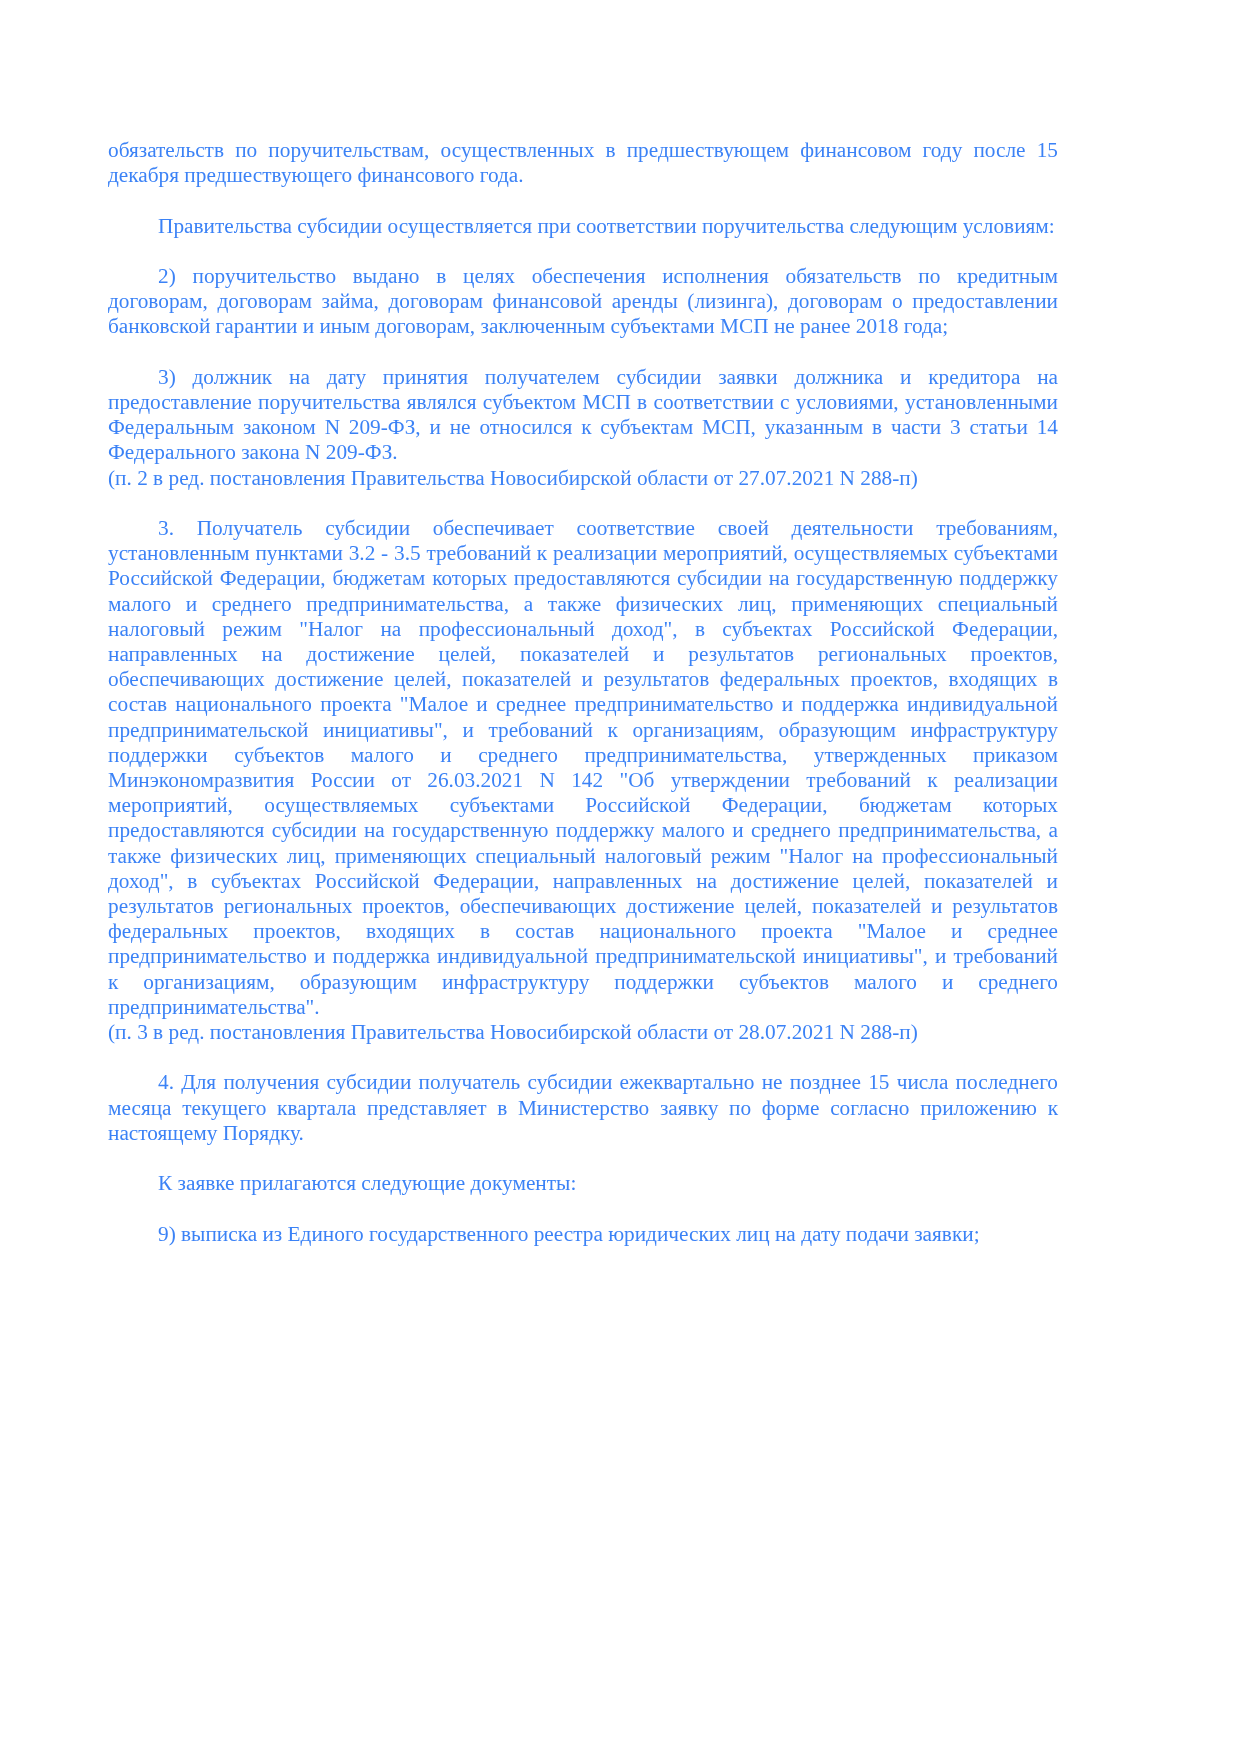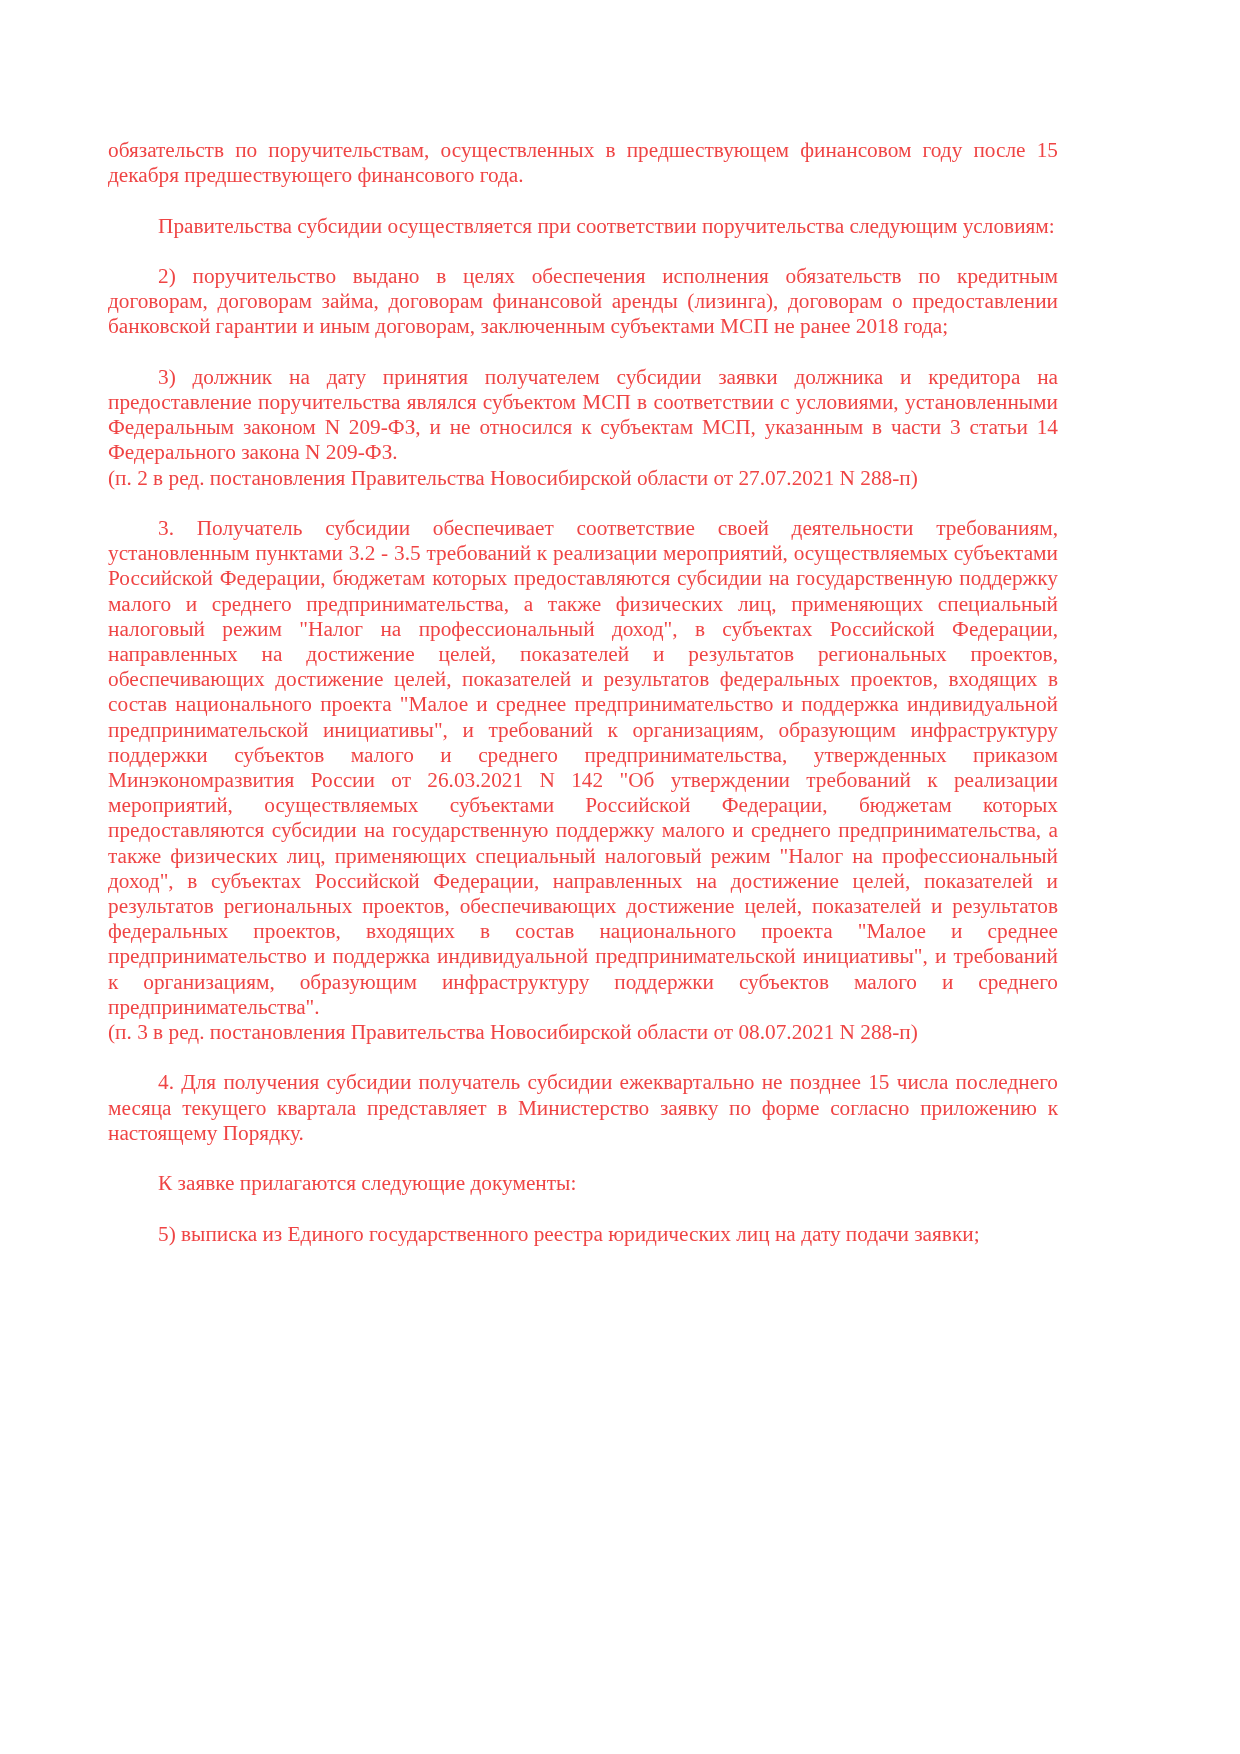--- a/index.html
+++ b/index.html
@@ -5,37 +5,37 @@
     html, body { margin: 0; padding: 0; background: #ffffff; }
     body { width: 1240px; height: 1754px; position: relative; overflow: hidden; }
     .page {
       position: absolute;
       left: 108px;
       top: 138px;
       width: 950px;
       font-family: "Liberation Serif", "DejaVu Serif", serif;
       font-size: 21.3px;
       line-height: 25.2px;
-      color: #ef4444;
+      color: #3b82f6;
     }
     .page p {
       margin: 0 0 25.2px 0;
       text-align: justify;
       text-align-last: left;
     }
     .page p.indent { text-indent: 50px; }
     .page p.tight { margin-bottom: 0; }
   </style>
 </head>
 <body>
 
 <div class="page">
   <p>обязательств по поручительствам, осуществленных в предшествующем финансовом году после 15 декабря предшествующего финансового года.</p>
   <p class="indent">Правительства субсидии осуществляется при соответствии поручительства следующим условиям:</p>
   <p class="indent">2) поручительство выдано в целях обеспечения исполнения обязательств по кредитным договорам, договорам займа, договорам финансовой аренды (лизинга), договорам о предоставлении банковской гарантии и иным договорам, заключенным субъектами МСП не ранее 2018 года;</p>
   <p class="indent tight">3) должник на дату принятия получателем субсидии заявки должника и кредитора на предоставление поручительства являлся субъектом МСП в соответствии с условиями, установленными Федеральным законом N 209-ФЗ, и не относился к субъектам МСП, указанным в части 3 статьи 14 Федерального закона N 209-ФЗ.</p>
   <p>(п. 2 в ред. постановления Правительства Новосибирской области от 27.07.2021 N 288-п)</p>
   <p class="indent tight">3. Получатель субсидии обеспечивает соответствие своей деятельности требованиям, установленным пунктами 3.2 - 3.5 требований к реализации мероприятий, осуществляемых субъектами Российской Федерации, бюджетам которых предоставляются субсидии на государственную поддержку малого и среднего предпринимательства, а также физических лиц, применяющих специальный налоговый режим "Налог на профессиональный доход", в субъектах Российской Федерации, направленных на достижение целей, показателей и результатов региональных проектов, обеспечивающих достижение целей, показателей и результатов федеральных проектов, входящих в состав национального проекта "Малое и среднее предпринимательство и поддержка индивидуальной предпринимательской инициативы", и требований к организациям, образующим инфраструктуру поддержки субъектов малого и среднего предпринимательства, утвержденных приказом Минэкономразвития России от 26.03.2021 N 142 "Об утверждении требований к реализации мероприятий, осуществляемых субъектами Российской Федерации, бюджетам которых предоставляются субсидии на государственную поддержку малого и среднего предпринимательства, а также физических лиц, применяющих специальный налоговый режим "Налог на профессиональный доход", в субъектах Российской Федерации, направленных на достижение целей, показателей и результатов региональных проектов, обеспечивающих достижение целей, показателей и результатов федеральных проектов, входящих в состав национального проекта "Малое и среднее предпринимательство и поддержка индивидуальной предпринимательской инициативы", и требований к организациям, образующим инфраструктуру поддержки субъектов малого и среднего предпринимательства".</p>
-  <p>(п. 3 в ред. постановления Правительства Новосибирской области от 08.07.2021 N 288-п)</p>
+  <p>(п. 3 в ред. постановления Правительства Новосибирской области от 28.07.2021 N 288-п)</p>
   <p class="indent">4. Для получения субсидии получатель субсидии ежеквартально не позднее 15 числа последнего месяца текущего квартала представляет в Министерство заявку по форме согласно приложению к настоящему Порядку.</p>
   <p class="indent">К заявке прилагаются следующие документы:</p>
-  <p class="indent">5) выписка из Единого государственного реестра юридических лиц на дату подачи заявки;</p>
+  <p class="indent">9) выписка из Единого государственного реестра юридических лиц на дату подачи заявки;</p>
 </div>
 
 </body></html>

